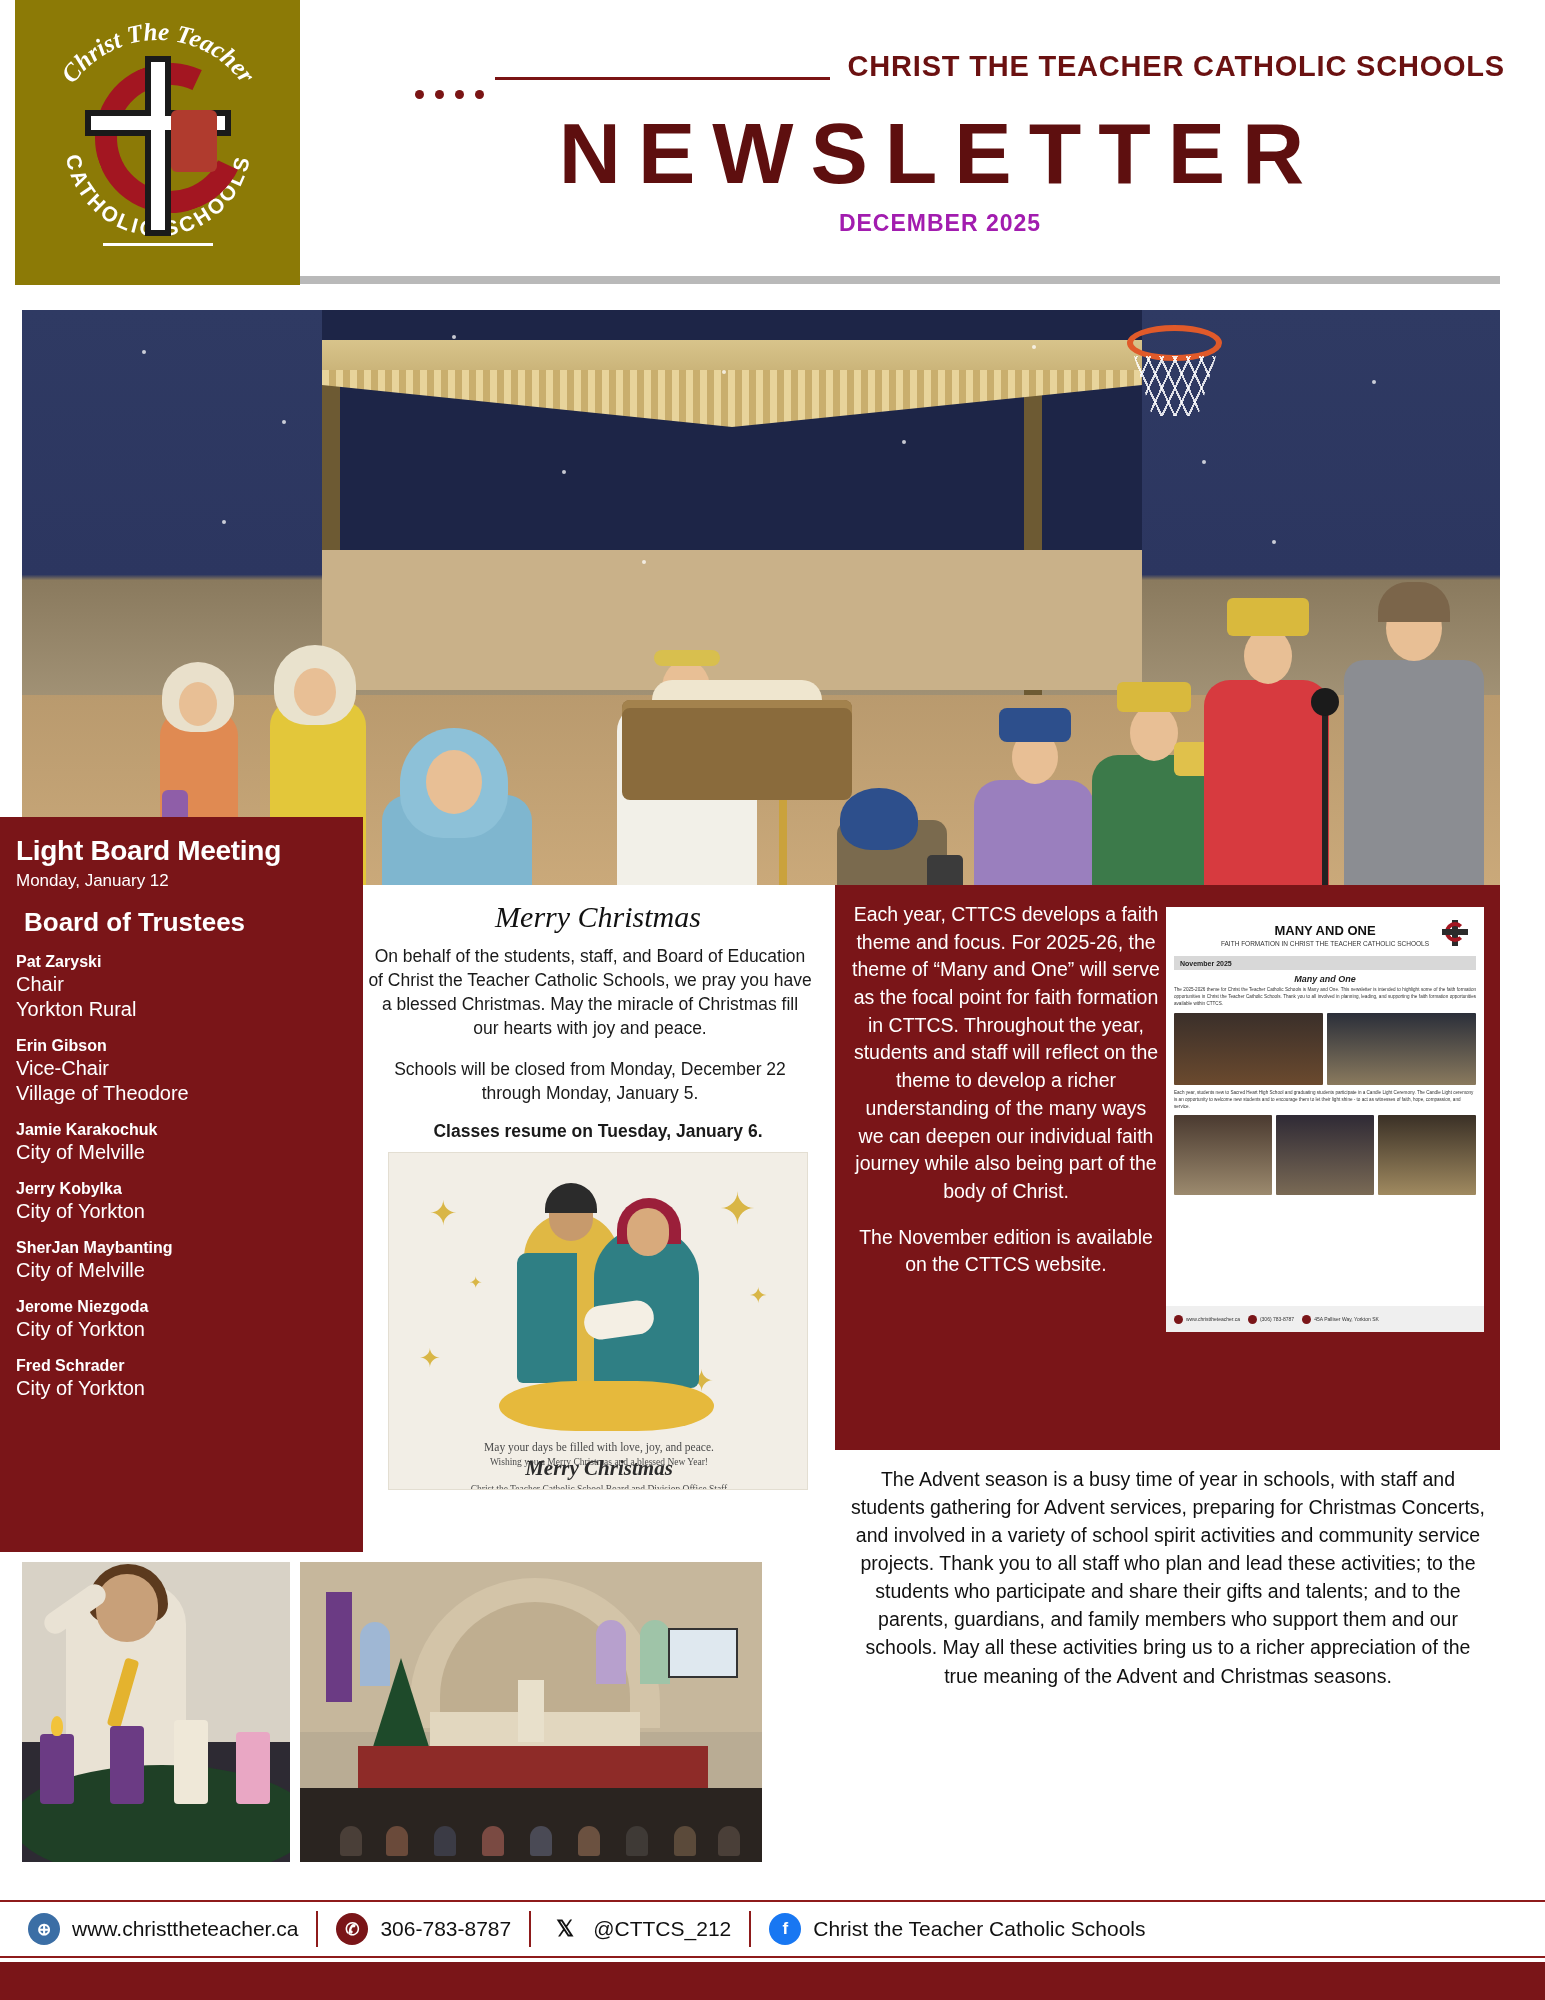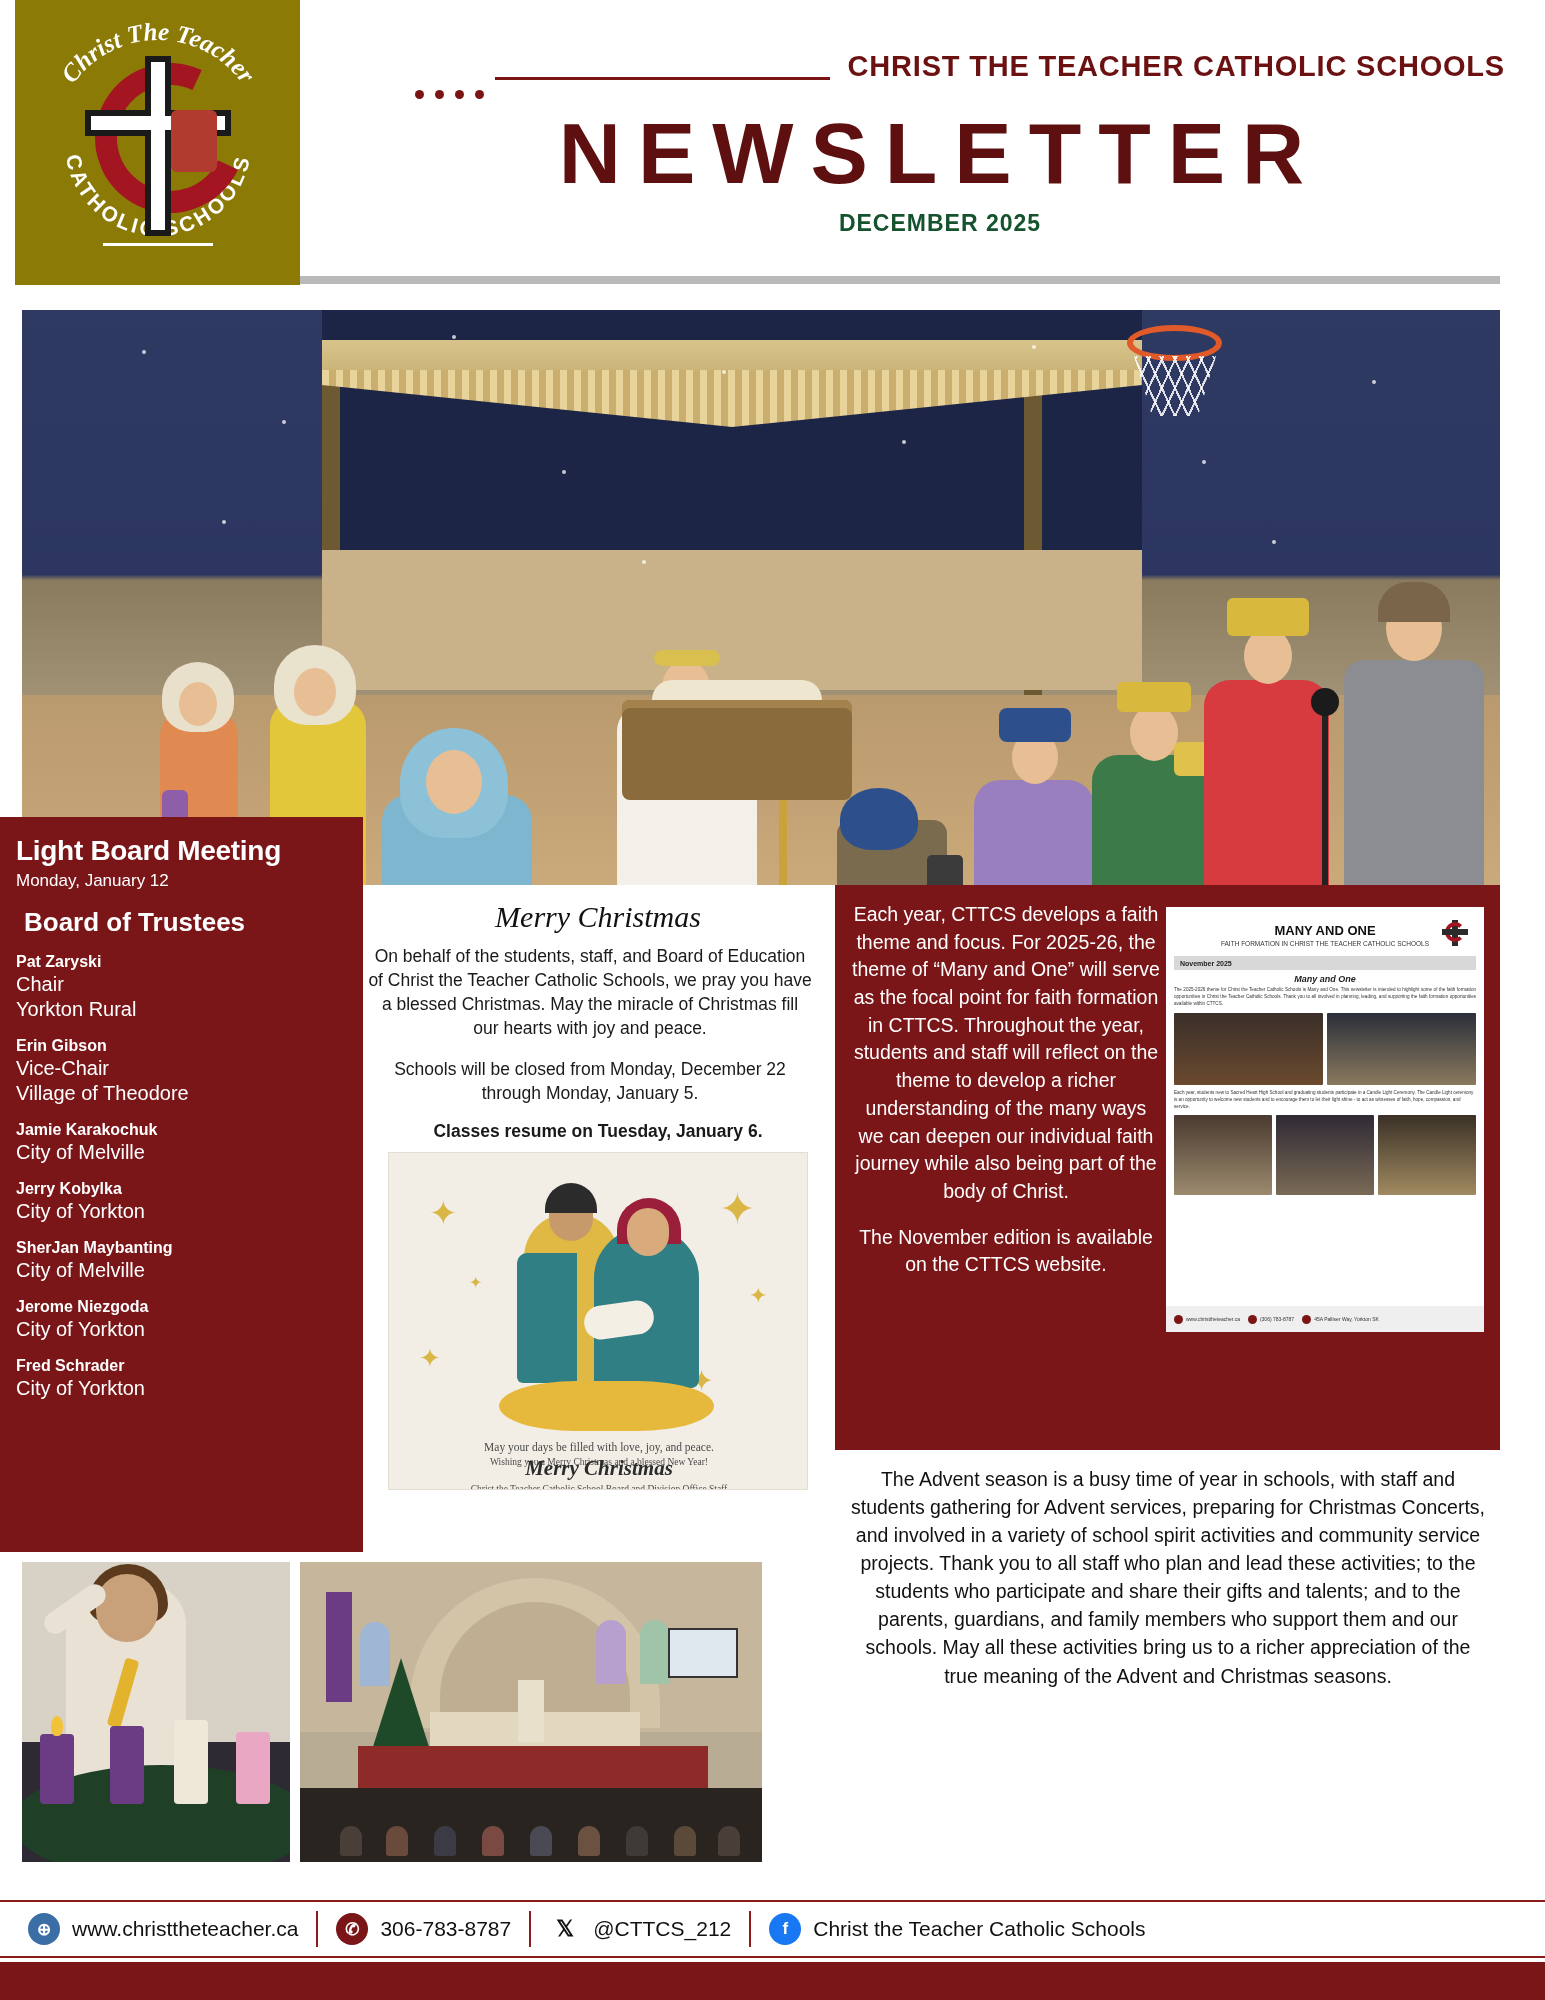--- a/index.html
+++ b/index.html
@@ -74,21 +74,21 @@
     position:absolute; left:195px; top:77px; width:335px; height:3px; background:#7a1414;
   }
   .hdr-newsletter {
     position:absolute; left:100px; top:110px; width:1080px;
     text-align:center;
     font-size:86px; font-weight:bold; letter-spacing:17px;
     color:#5e0f0f; line-height:1;
   }
   .hdr-date {
     position:absolute; left:100px; top:210px; width:1080px;
-    text-align:center; font-size:23px; font-weight:bold; color:#14532d;
+    text-align:center; font-size:23px; font-weight:bold; color:#a21caf;
     letter-spacing:1px;
   }
   .hdr-grayline {
     position:absolute; left:300px; top:276px; width:1200px; height:8px;
     background:#b9b9b9;
   }
 
   
   .hero {
     position:absolute; left:22px; top:310px; width:1478px; height:575px;

